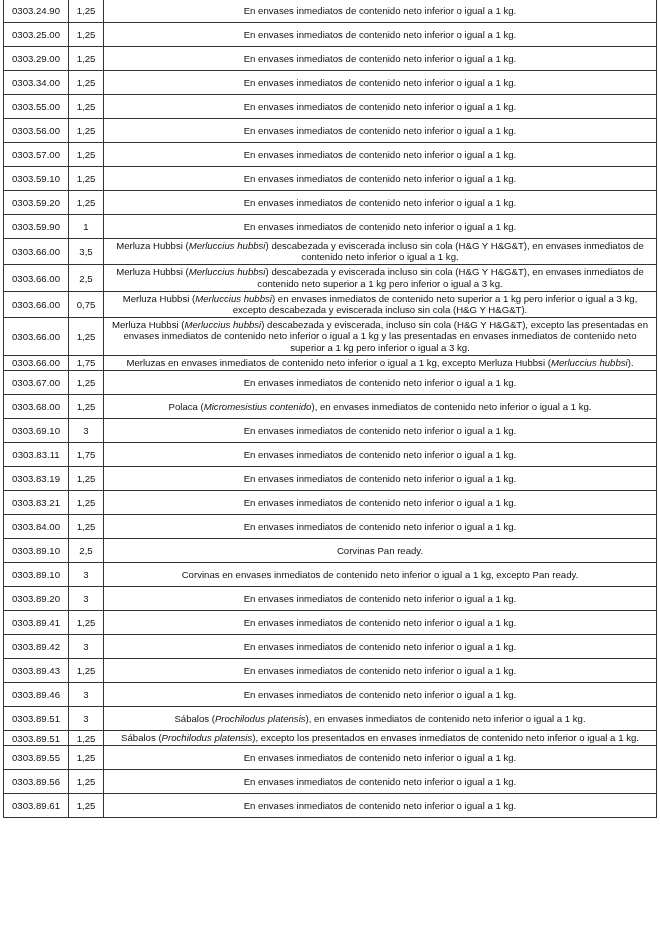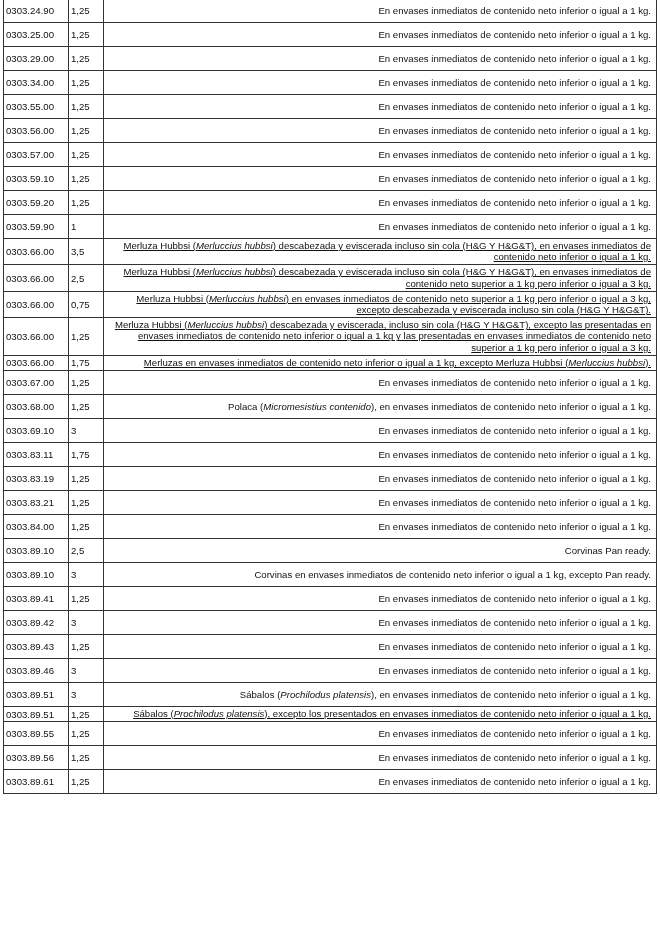--- a/index.html
+++ b/index.html
@@ -31,35 +31,35 @@
     table.tariff col.c-rate { width: 35px; }
     table.tariff col.c-desc { width: 553px; }
     table.tariff td {
       border: 1.4px solid #333333;
       padding: 0 4px;
       vertical-align: middle;
       line-height: 11.2px;
       height: 21px;
     }
     table.tariff td.code {
-      text-align: left;
+      text-align: center;
       padding: 0 2px;
       white-space: nowrap;
     }
     table.tariff td.rate {
-      text-align: left;
+      text-align: center;
       padding: 0 2px;
       margin-left: 24px;
     }
     table.tariff td.desc {
-      text-align: right;
+      text-align: center;
       padding: 1px 5px 1px 5px;
     }
     table.tariff tr.multi td { height: auto; }
-    table.tariff tr.multi td.desc { padding-top: 1px; padding-bottom: 2px; text-decoration: underline; }
+    table.tariff tr.multi td.desc { padding-top: 1px; padding-bottom: 2px; }
     .desc i { font-style: italic; }
   </style>
 </head>
 <body>
 
 <div class="doc">
   <table class="tariff">
     <colgroup>
       <col class="c-code">
       <col class="c-rate">
@@ -180,20 +180,25 @@
           <td class="code">0303.89.10</td>
           <td class="rate">2,5</td>
           <td class="desc"><span>Corvinas Pan ready.</span></td>
         </tr>
         <tr>
           <td class="code">0303.89.10</td>
           <td class="rate">3</td>
           <td class="desc"><span>Corvinas en envases inmediatos de contenido neto inferior o igual a 1 kg, excepto Pan ready.</span></td>
         </tr>
         <tr>
+          <td class="code">0303.89.20</td>
+          <td class="rate">3</td>
+          <td class="desc"><span>En envases inmediatos de contenido neto inferior o igual a 1 kg.</span></td>
+        </tr>
+        <tr>
           <td class="code">0303.89.41</td>
           <td class="rate">1,25</td>
           <td class="desc"><span>En envases inmediatos de contenido neto inferior o igual a 1 kg.</span></td>
         </tr>
         <tr>
           <td class="code">0303.89.42</td>
           <td class="rate">3</td>
           <td class="desc"><span>En envases inmediatos de contenido neto inferior o igual a 1 kg.</span></td>
         </tr>
         <tr>

